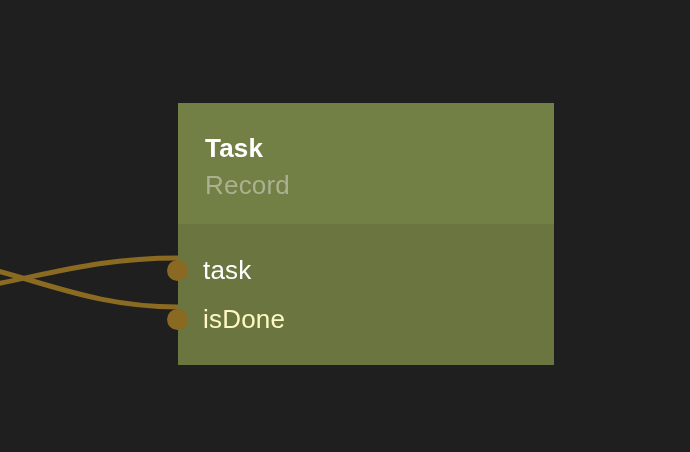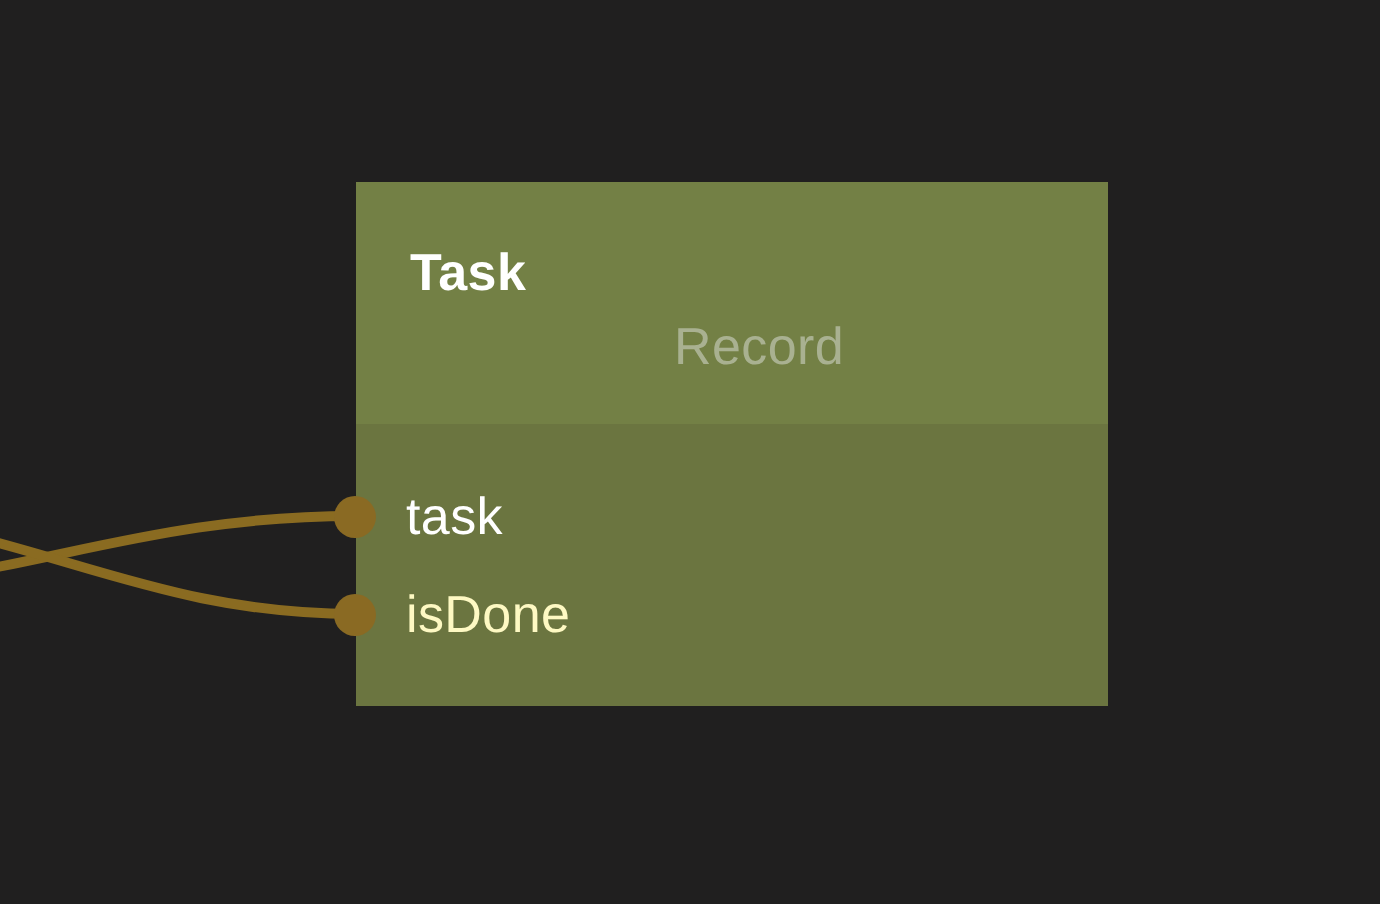--- a/index.html
+++ b/index.html
@@ -19,21 +19,21 @@
     top: 0;
     left: 0;
     pointer-events: none;
   }
   .wires path {
     pointer-events: stroke;
   }
   .node {
     position: absolute;
     left: 178px;
-    top: 91px;
+    top: 103px;
     width: 376px;
     height: 238px;
     box-shadow: inset 0 -2px 0 rgba(0,0,0,0.30);
   }
   .node-header {
     box-sizing: border-box;
     height: 121px;
     padding: 27px 0 0 27px;
   }
   .node-title {
@@ -83,21 +83,21 @@
 
   <svg class="wires" width="690" height="452" viewBox="0 0 690 452">
     <path d="M -14 286 C 50 274, 100 258, 178 258" fill="none" stroke-width="5" stroke-linecap="round" stroke="#8a6b21"></path>
     <path d="M -14 268 C 50 284, 100 307, 178 307" fill="none" stroke-width="5" stroke-linecap="round" stroke="#8a6b21"></path>
   </svg>
 
   <div class="node">
 
     <div class="node-header" style="background-color: rgb(115, 128, 69);">
       <div class="node-title" style="color: rgb(255, 255, 255);">Task</div>
-      <div class="node-type" style="color: rgb(169, 177, 145); text-align: center;">Record</div>
+      <div class="node-type" style="color: rgb(169, 177, 145);">Record</div>
     </div>
 
     <div class="node-body" style="background-color: rgb(107, 117, 64);">
 
       <div class="port-row" style="top:25px">
         <span class="port-socket" style="background-color: rgb(138, 106, 35);"></span>
         <span class="port-label" style="color: rgb(255, 255, 255);">task</span>
       </div>
 
       <div class="port-row" style="top:74px">

